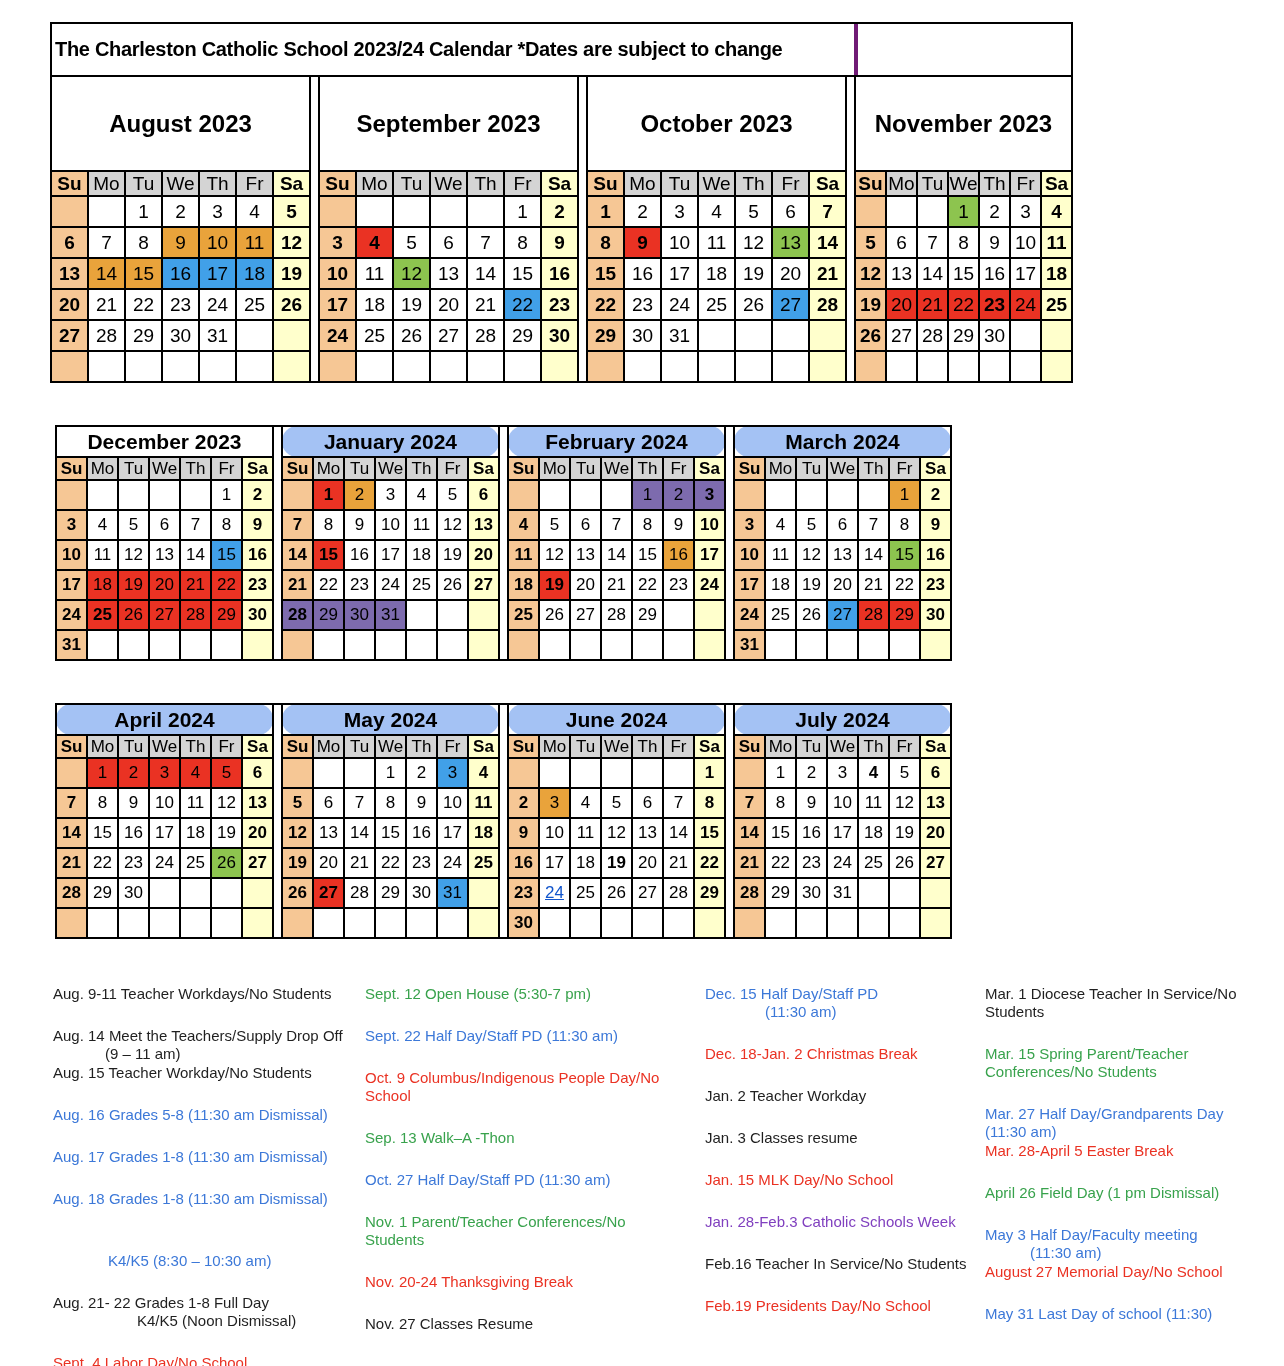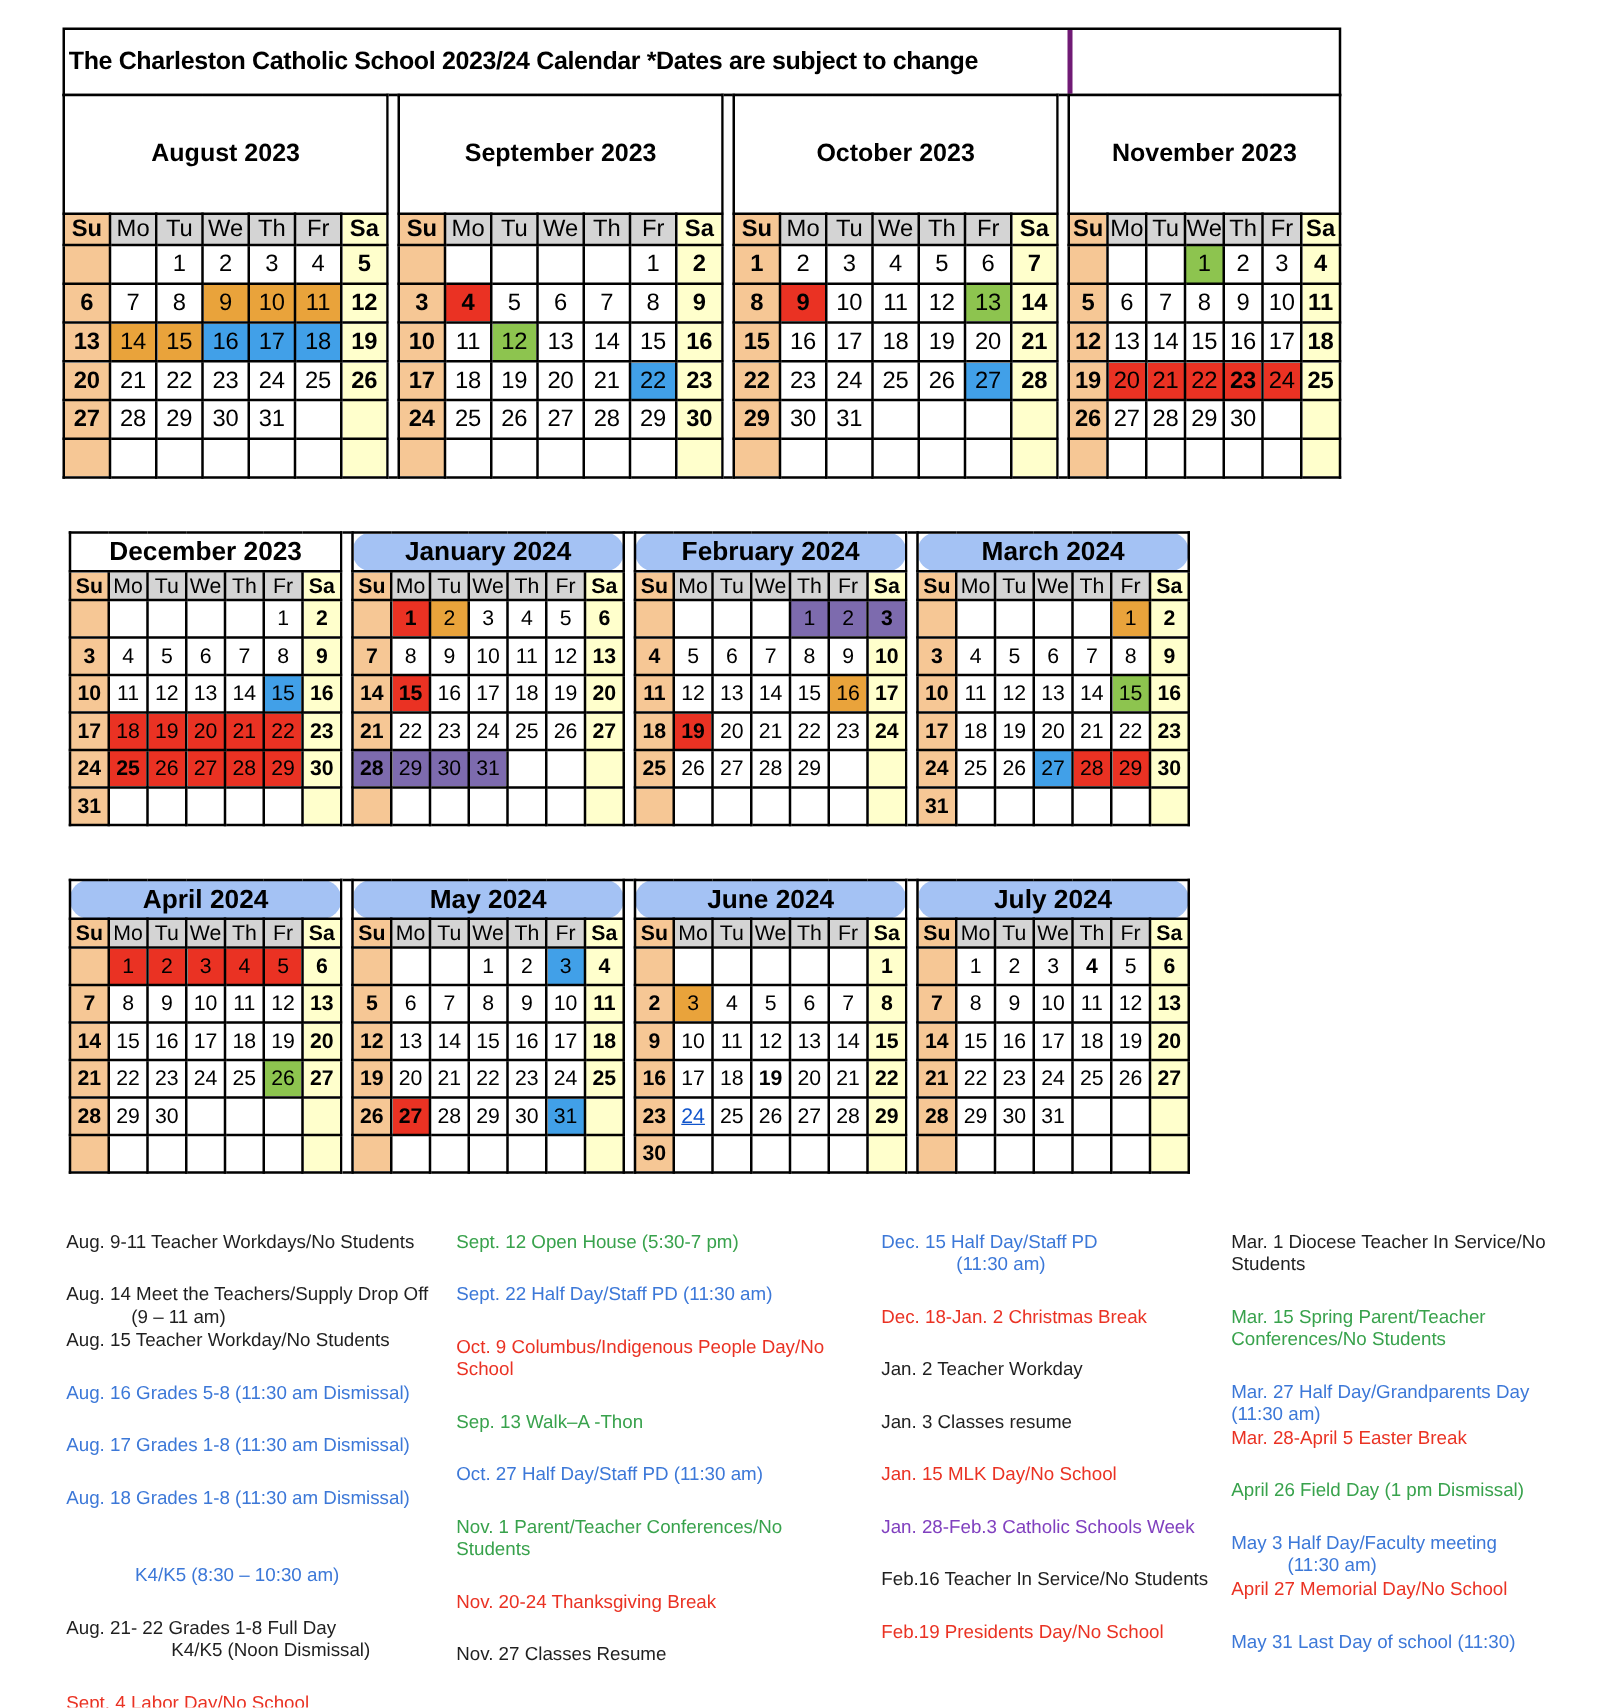--- a/index.html
+++ b/index.html
@@ -17,21 +17,21 @@
   #row2{margin:42px 0 0 55px;}
   #row3{margin:42px 0 0 55px;}
 
   
   table.month{border-collapse:collapse;table-layout:fixed;}
   .month td,.month th{border:2px solid #000;text-align:center;padding:0;overflow:hidden;}
   .spacer{width:7px;align-self:stretch;border-top:2px solid #000;border-bottom:2px solid #000;background:#fff;}
 
   .r1 td,.r1 th{width:35px;}
   .r1.narrow td,.r1.narrow th{width:29px;}
-  .r1 .mname{height:93px;font-size:20px;font-weight:bold;}
+  .r1 .mname{height:93px;font-size:24px;font-weight:bold;}
   .r1 tr.dh th{height:23px;font-size:19px;}
   .r1 td{height:29px;font-size:19px;}
 
   .r2 td,.r2 th{width:29px;}
   .r2 .mname{height:29px;font-size:21px;font-weight:bold;border-radius:15px;}
   .r2 tr.dh th{height:21px;font-size:17px;}
   .r2 td{height:28px;font-size:17px;}
 
   tr.dh th{background:var(--header_gray);font-weight:normal;}
   tr.dh th.su{background:var(--sunday_tan);font-weight:bold;}
@@ -1033,21 +1033,21 @@
           <div class="lline">Mar. 28-April 5 Easter Break</div>
         </div>
         <div class="le c-green">
           <div class="lline">April 26 Field Day (1 pm Dismissal)</div>
         </div>
         <div class="le c-blue tight">
           <div class="lline">May 3 Half Day/Faculty meeting</div>
           <div class="lline" style="padding-left: 45px;">(11:30 am)</div>
         </div>
         <div class="le c-red">
-          <div class="lline">April 27 Memorial Day/No School</div>
+          <div class="lline">August 27 Memorial Day/No School</div>
         </div>
         <div class="le c-blue">
           <div class="lline">May 31 Last Day of school (11:30)</div>
         </div>
       </div>
     </div>
 
 </div>
 
 </body></html>

